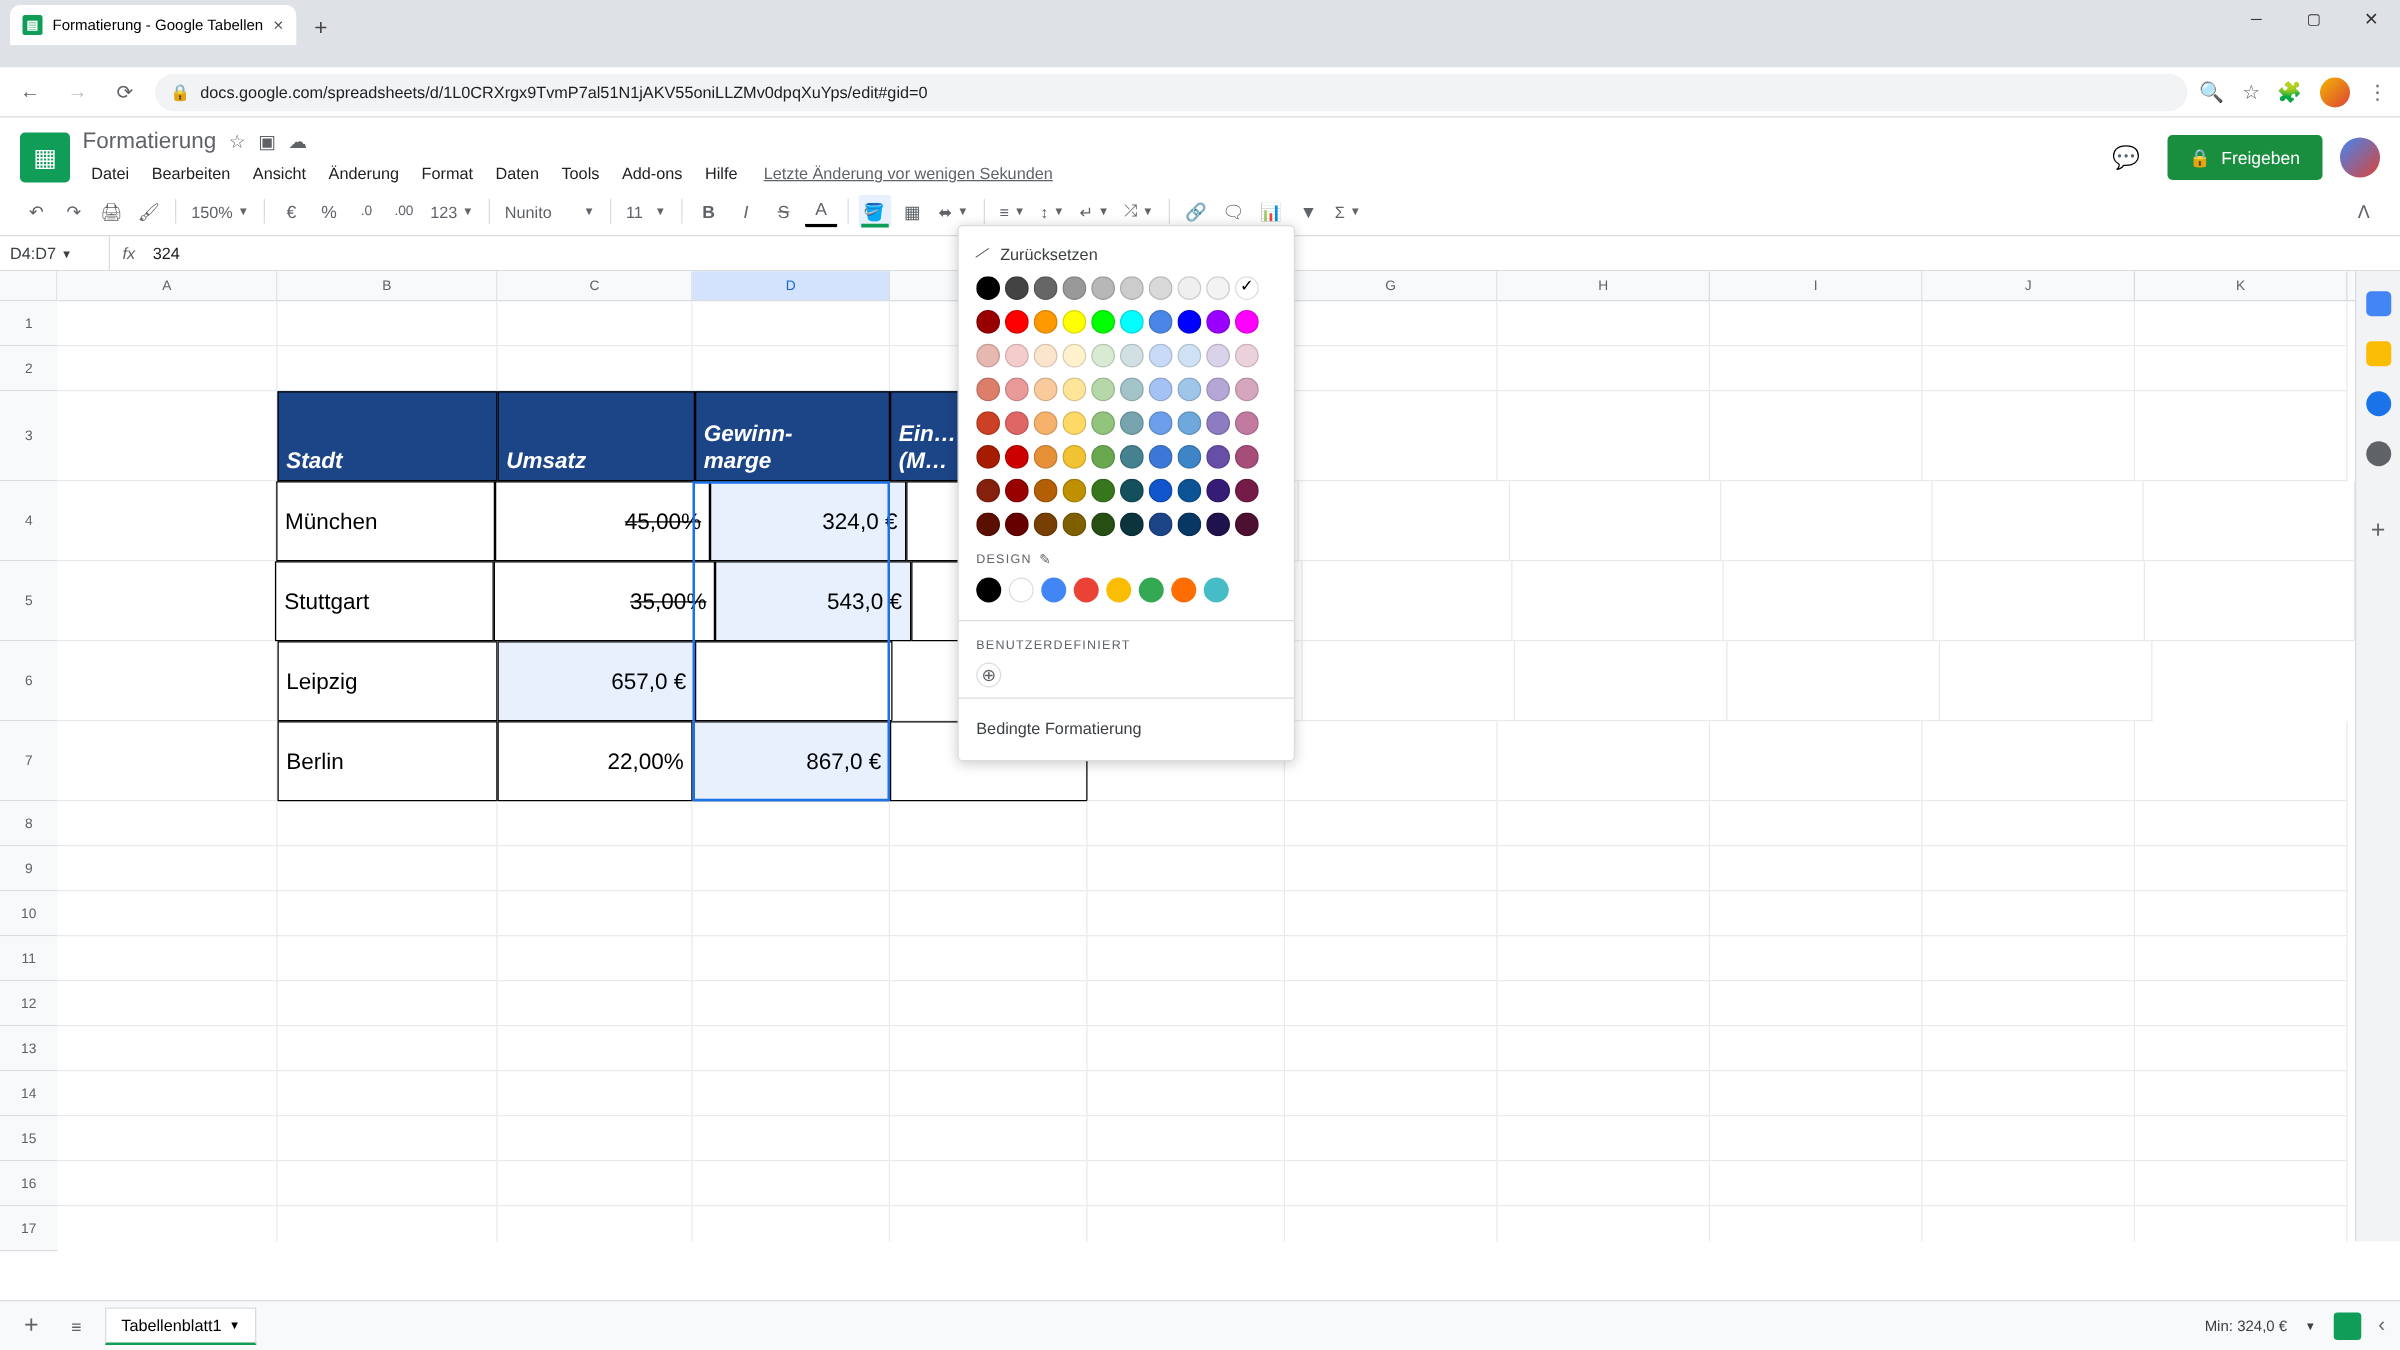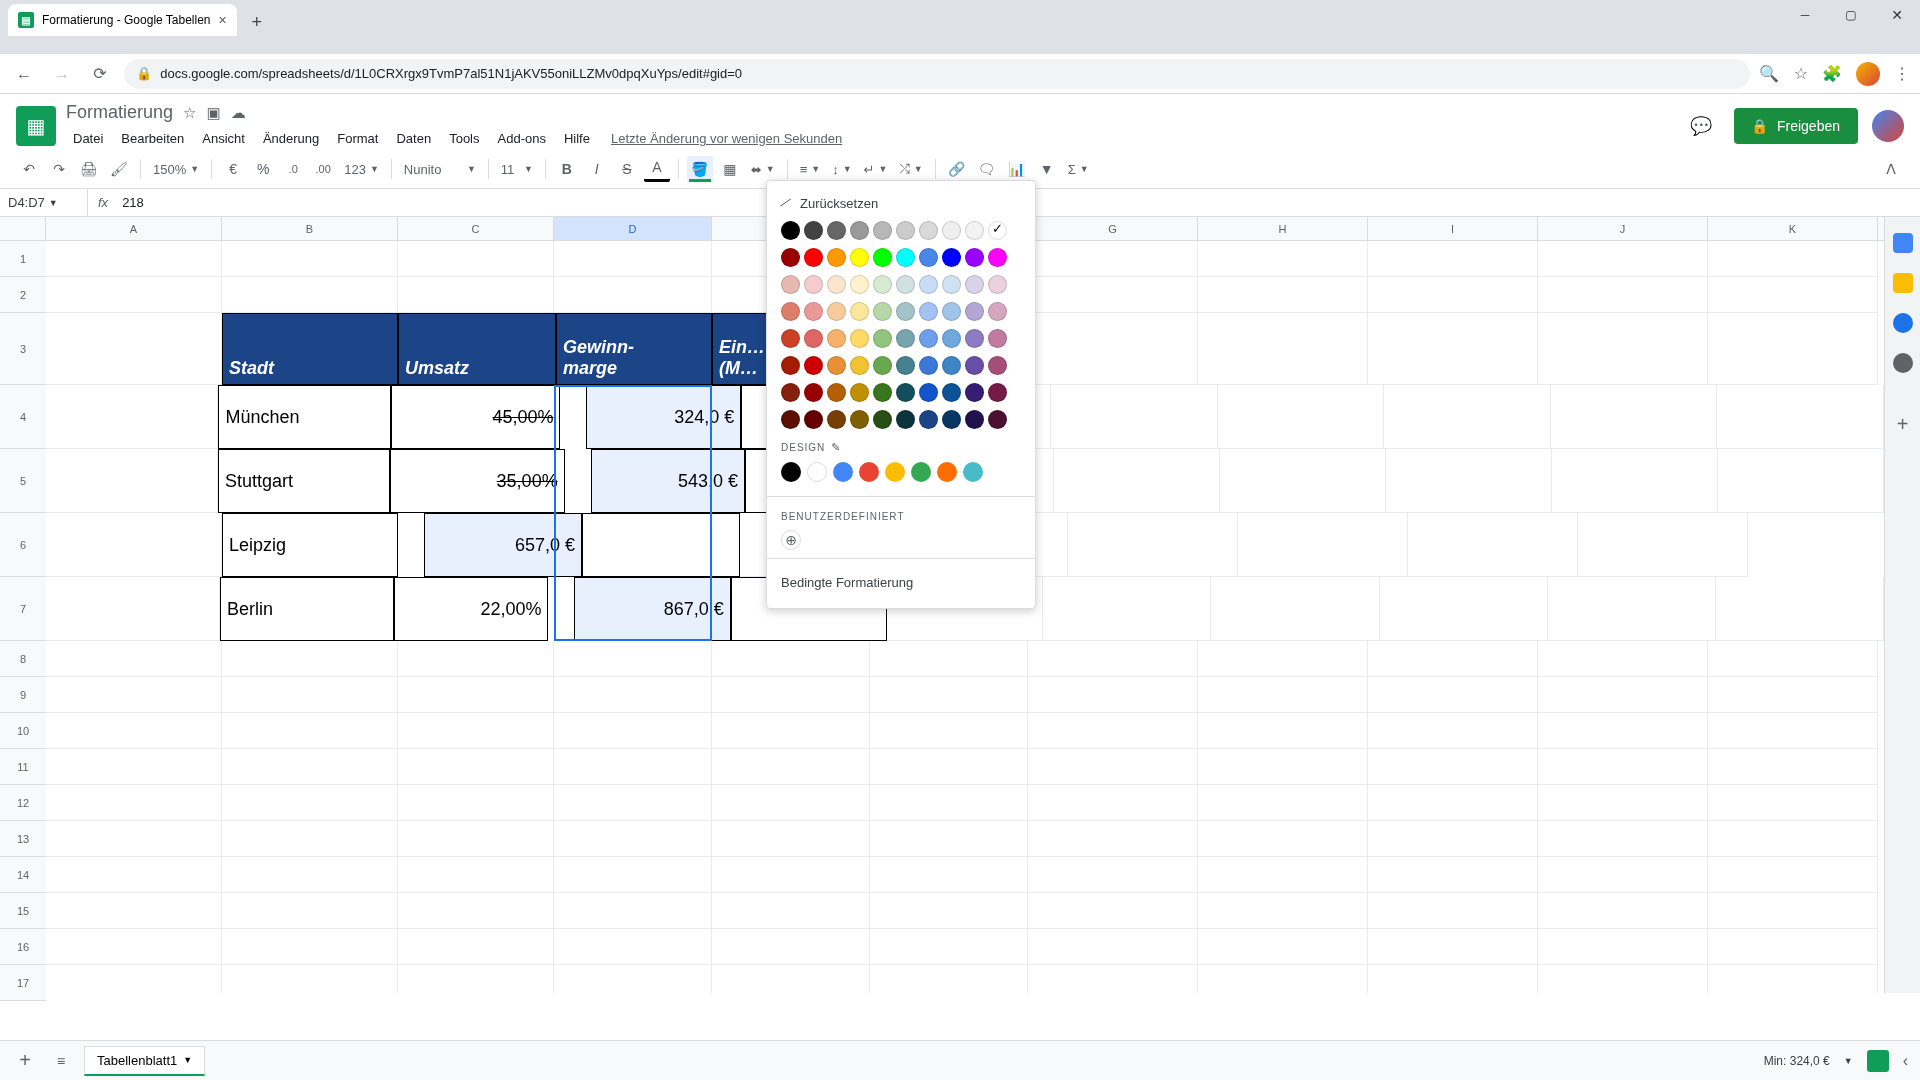--- a/index.html
+++ b/index.html
@@ -68,21 +68,21 @@
 .row-headers-inner { position:absolute; left:0; top:24px; width:46px;}
 
 .grid-row { display: flex; height: 36px; }
 .cell { border-right: 1px solid #e8eaed; border-bottom: 1px solid #e8eaed; display:flex; align-items:center; padding: 0 6px; font-size: 15px; overflow:hidden;}
 
 
 .tbl-header { background: #1c4587; color: #fff; font-weight: bold; font-style: italic; border: 1px solid #000 !important; font-size: 18px; line-height: 1.2; display:flex; align-items:flex-end; padding-bottom:4px;}
 .tbl-cell { border: 1px solid #000 !important; font-size: 18px; }
 .tbl-cell.right { justify-content: flex-end; }
 .strike { text-decoration: line-through; }
-.selected-cell { background: #e8f0fe; margin-left: 26px; }
+.selected-cell { background: #e8f0fe; }
 .selection-border { position: absolute; border: 2px solid #1a73e8; pointer-events: none; }
 
 
 .side-panel { width: 36px; background: #f1f3f4; border-left: 1px solid #dadce0; position:absolute; right:0; top:0; bottom:0; display:flex; flex-direction:column; align-items:center; gap:20px; padding-top:16px;}
 .side-icon { width: 20px; height: 20px; border-radius: 4px; }
 
 
 .bottom-bar { position: absolute; bottom: 0; left: 0; right: 0; height: 40px; background: #f8f9fa; border-top: 1px solid #dadce0; display:flex; align-items:center; padding: 0 12px; gap: 10px;}
 .sheet-tab { background: #fff; border: 1px solid #dadce0; border-bottom: 2px solid #0f9d58; padding: 6px 12px; font-size: 13px; display:flex; align-items:center; gap:6px; border-radius: 0;}
 .bottom-right { margin-left: auto; display:flex; align-items:center; gap:14px; font-size: 12px; color:#3c4043;}
@@ -229,21 +229,21 @@
   <div class="tb-select">Σ<span class="dd-arrow">▼</span></div>
   <div class="tb-btn collapse-btn">ᐱ</div>
 </div>
 
 <div class="formula-row">
   <div class="name-box">
       <span>D4:D7</span>
       <span class="dd-arrow">▼</span>
     </div>
   <div class="fx">fx</div>
-  <div class="formula-input">218</div>
+  <div class="formula-input">324</div>
 </div>
 
 <div class="sheet-container">
   <div class="corner"></div>
   <div class="col-headers" id="col-headers">
       <div class="col-h" style="width: 176px;">A</div>
       <div class="col-h" style="width: 176px;">B</div>
       <div class="col-h" style="width: 156px;">C</div>
       <div class="col-h sel" style="width: 158px;">D</div>
       <div class="col-h" style="width: 158px;">E</div>

